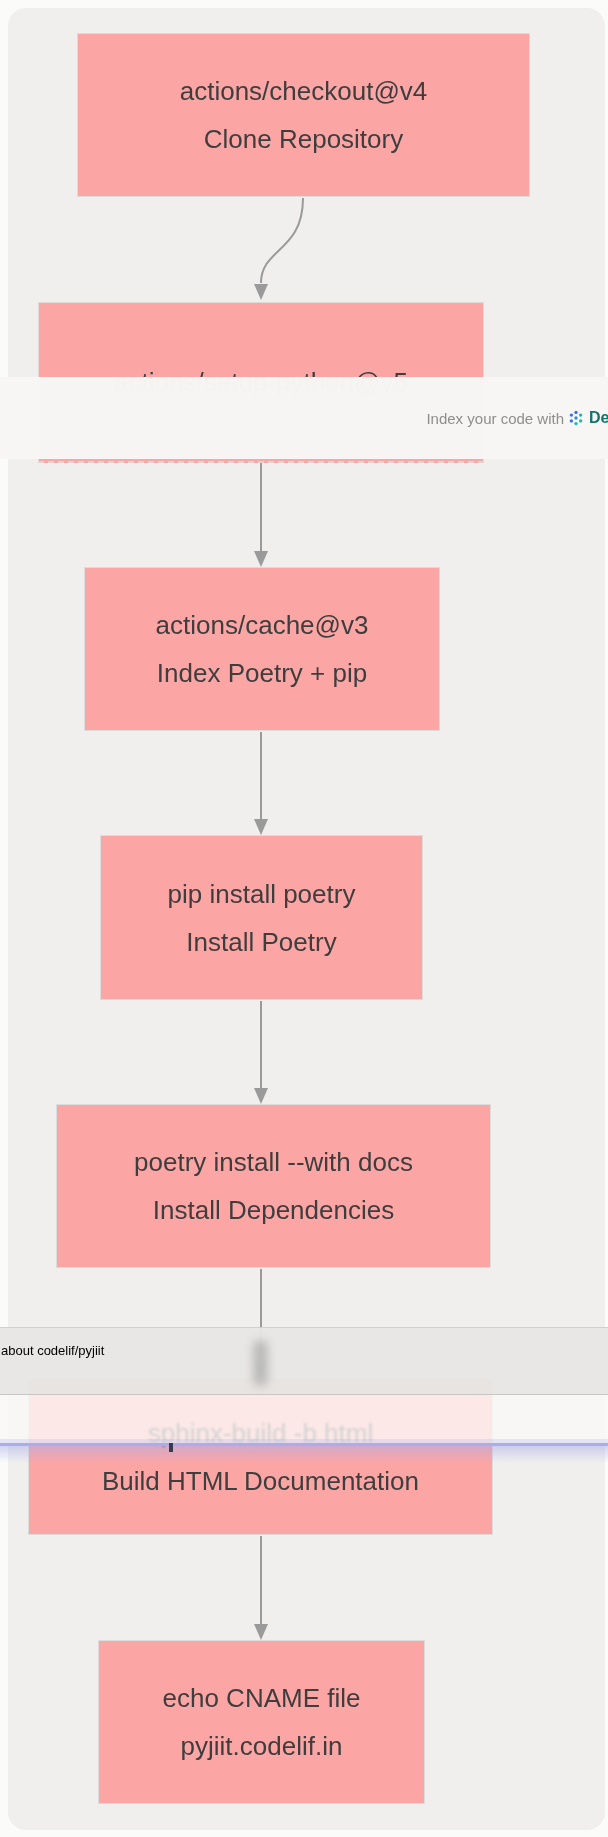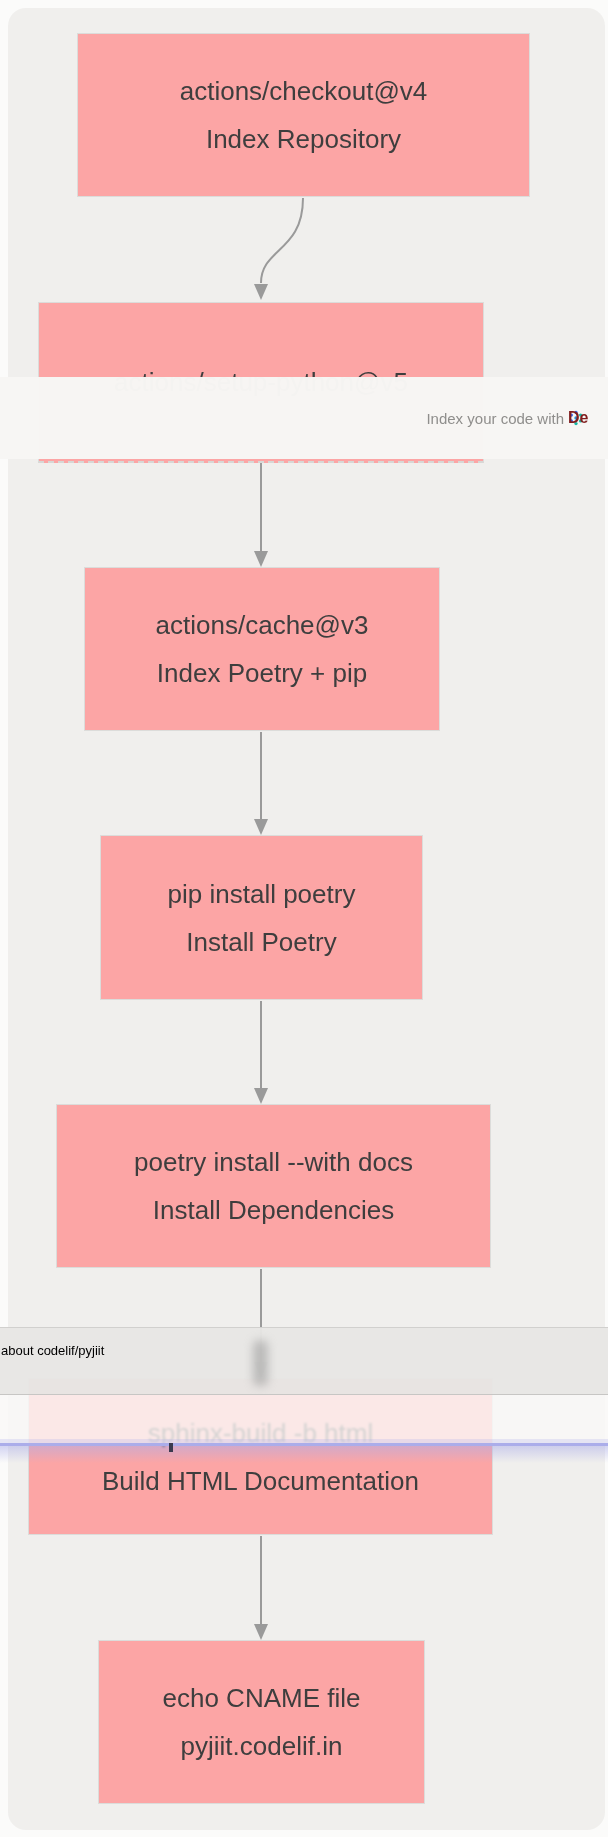--- a/index.html
+++ b/index.html
@@ -41,22 +41,22 @@
   }
   .banner .prefix{
     position:absolute;right:44px;top:50%;transform:translateY(-50%);
     font-size:15px;color:#8f8e8c;white-space:nowrap;
   }
   .banner .brandicon{
     position:absolute;left:568px;top:50%;transform:translateY(-50%);
     width:16px;height:16px;
   }
   .banner .brand{
-    position:absolute;left:568px;top:50%;transform:translateY(-50%);
-    font-size:16px;font-weight:700;color:#7f1d1d;white-space:nowrap;
+    position:absolute;left:589px;top:50%;transform:translateY(-50%);
+    font-size:16px;font-weight:700;color:#0f766e;white-space:nowrap;
   }
   
   .ctxwrap{position:absolute;left:0;top:1327px;width:608px;z-index:10;}
   .ctx-upper{
     position:absolute;left:0;top:0;width:608px;height:67px;
     background:rgba(231,230,228,0.97);
     border-top:1px solid rgba(190,189,187,0.55);
     box-sizing:border-box;
   }
   .ctx-upper .ctxlabel{
@@ -99,21 +99,21 @@
     <polygon points="254,551 268,551 261,567"></polygon>
     <polygon points="254,819 268,819 261,835"></polygon>
     <polygon points="254,1088 268,1088 261,1104"></polygon>
     <polygon points="254,1362 268,1362 261,1378"></polygon>
     <polygon points="254,1624 268,1624 261,1640"></polygon>
   </g>
 </svg>
 
 <div class="node n1">
   <span>actions/checkout@v4</span>
-  <span>Index Repository</span>
+  <span>Clone Repository</span>
 </div>
 <div class="node n2">
   <span>actions/setup-python@v5</span>
   <span></span>
 </div>
 <div class="node n3">
   <span>actions/cache@v3</span>
   <span>Index Poetry + pip</span>
 </div>
 <div class="node n4">

